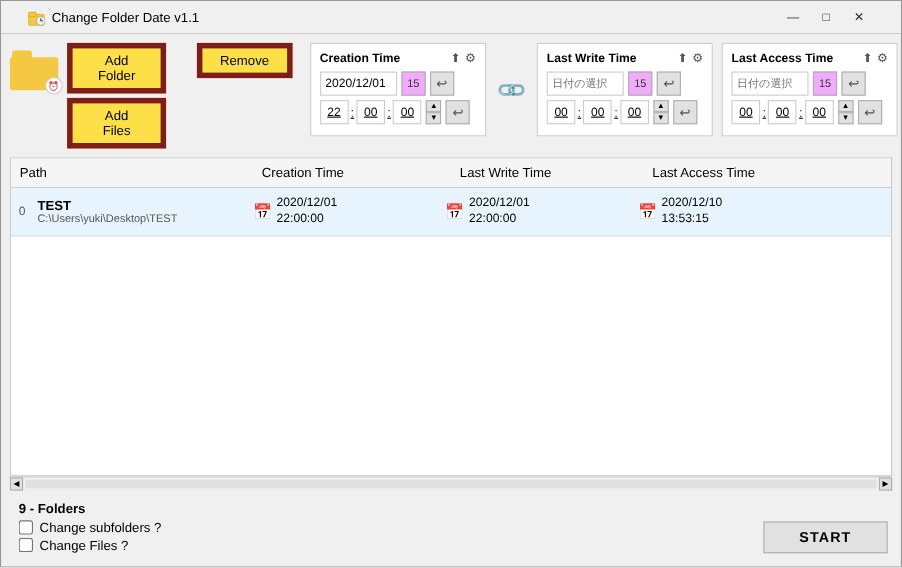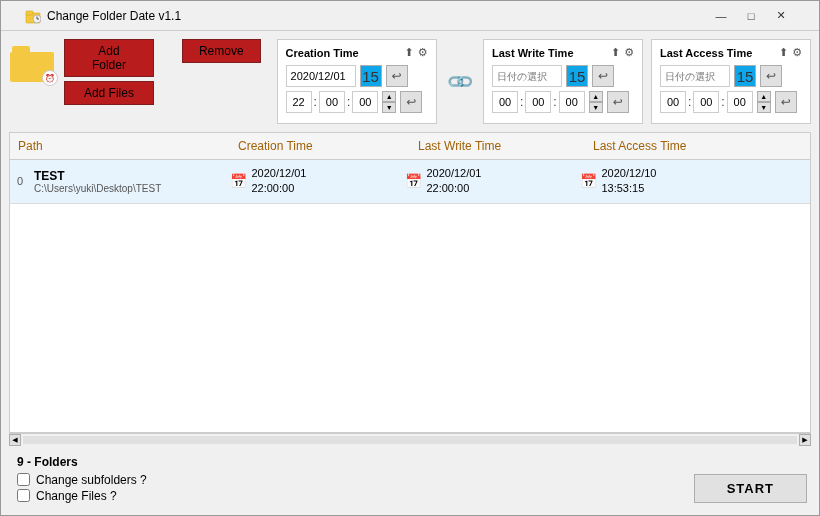--- a/index.html
+++ b/index.html
@@ -112,22 +112,22 @@
       align-items: center;
       justify-content: center;
       font-size: 8px;
     }
     .buttons-area {
       display: flex;
       flex-direction: column;
       gap: 4px;
     }
     .btn {
-      background: #b91c1c;
-      border: 1px solid #7f1d1d;
+      background: #fde047;
+      border: 5px solid #7f1d1d;
       padding: 4px 16px;
       cursor: pointer;
       font-size: 12px;
       color: #000;
       min-width: 90px;
     }
     .btn.remove-btn {
       align-self: center;
       min-width: 60px;
     }
@@ -170,45 +170,46 @@
       border: 1px solid #ccc;
       background: white;
       padding: 2px 4px;
       font-size: 11px;
       width: 70px;
       height: 22px;
     }
     .cal-btn {
       width: 22px;
       height: 22px;
-      background: #0ea5e9;
+      background: #f0abfc;
       border: 1px solid #adadad;
       cursor: pointer;
       display: flex;
       align-items: center;
       justify-content: center;
-      font-size: 15px;
+      font-size: 10px;
       color: #333;
     }
     .reset-btn {
       width: 22px;
       height: 22px;
       background: #e1e1e1;
       border: 1px solid #adadad;
       cursor: pointer;
       display: flex;
       align-items: center;
       justify-content: center;
       font-size: 12px;
       color: #555;
     }
     .time-input-row {
       display: flex;
       align-items: center;
       gap: 2px;
+      text-decoration: underline;
     }
     .time-seg {
       width: 26px;
       height: 22px;
       border: 1px solid #ccc;
       background: white;
       text-align: center;
       font-size: 11px;
       padding: 0;
     }
@@ -255,21 +256,21 @@
     }
     .table-header {
       display: flex;
       background: #f5f5f5;
       border-bottom: 1px solid #ccc;
       padding: 4px 0;
     }
     .th {
       font-size: 12px;
       font-weight: normal;
-      color: #a16207;
+      color: #000000;
       padding: 2px 8px;
     }
     .th-path { flex: 0 0 220px; }
     .th-creation { flex: 0 0 180px; }
     .th-lastwrite { flex: 0 0 175px; }
     .th-lastaccess { flex: 1; }
     .table-body {
       flex: 1;
       overflow-y: auto;
     }

